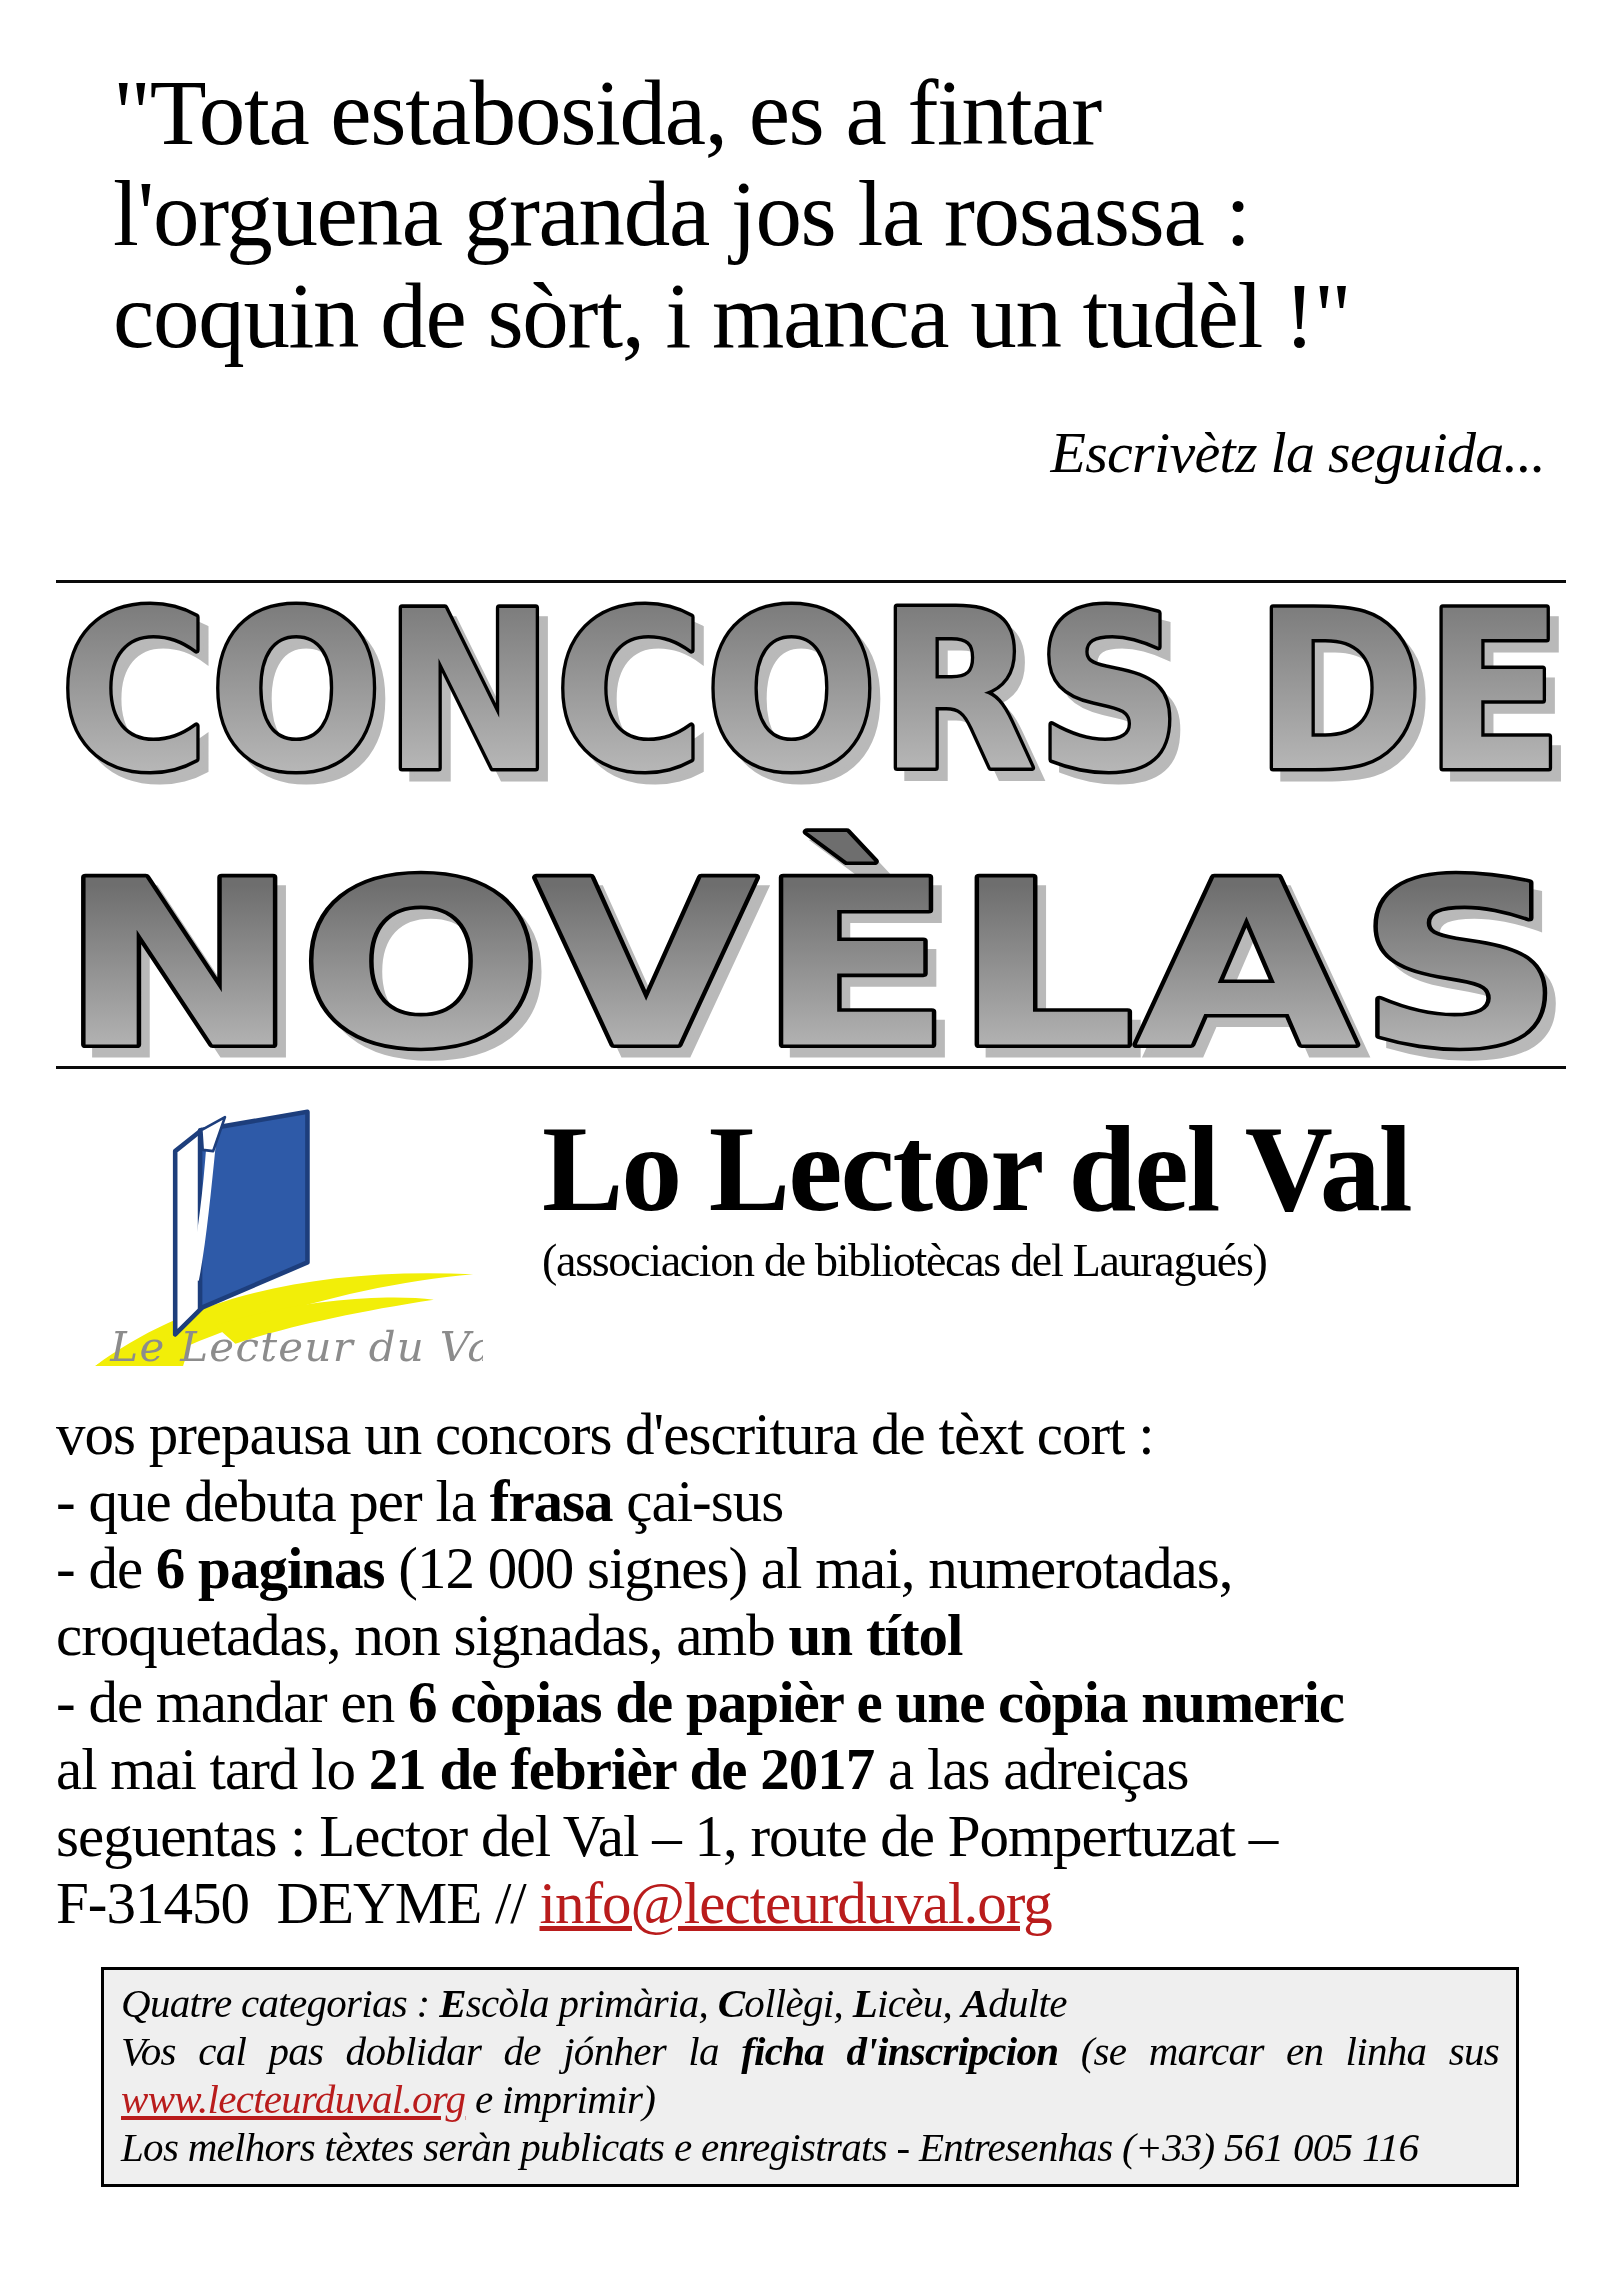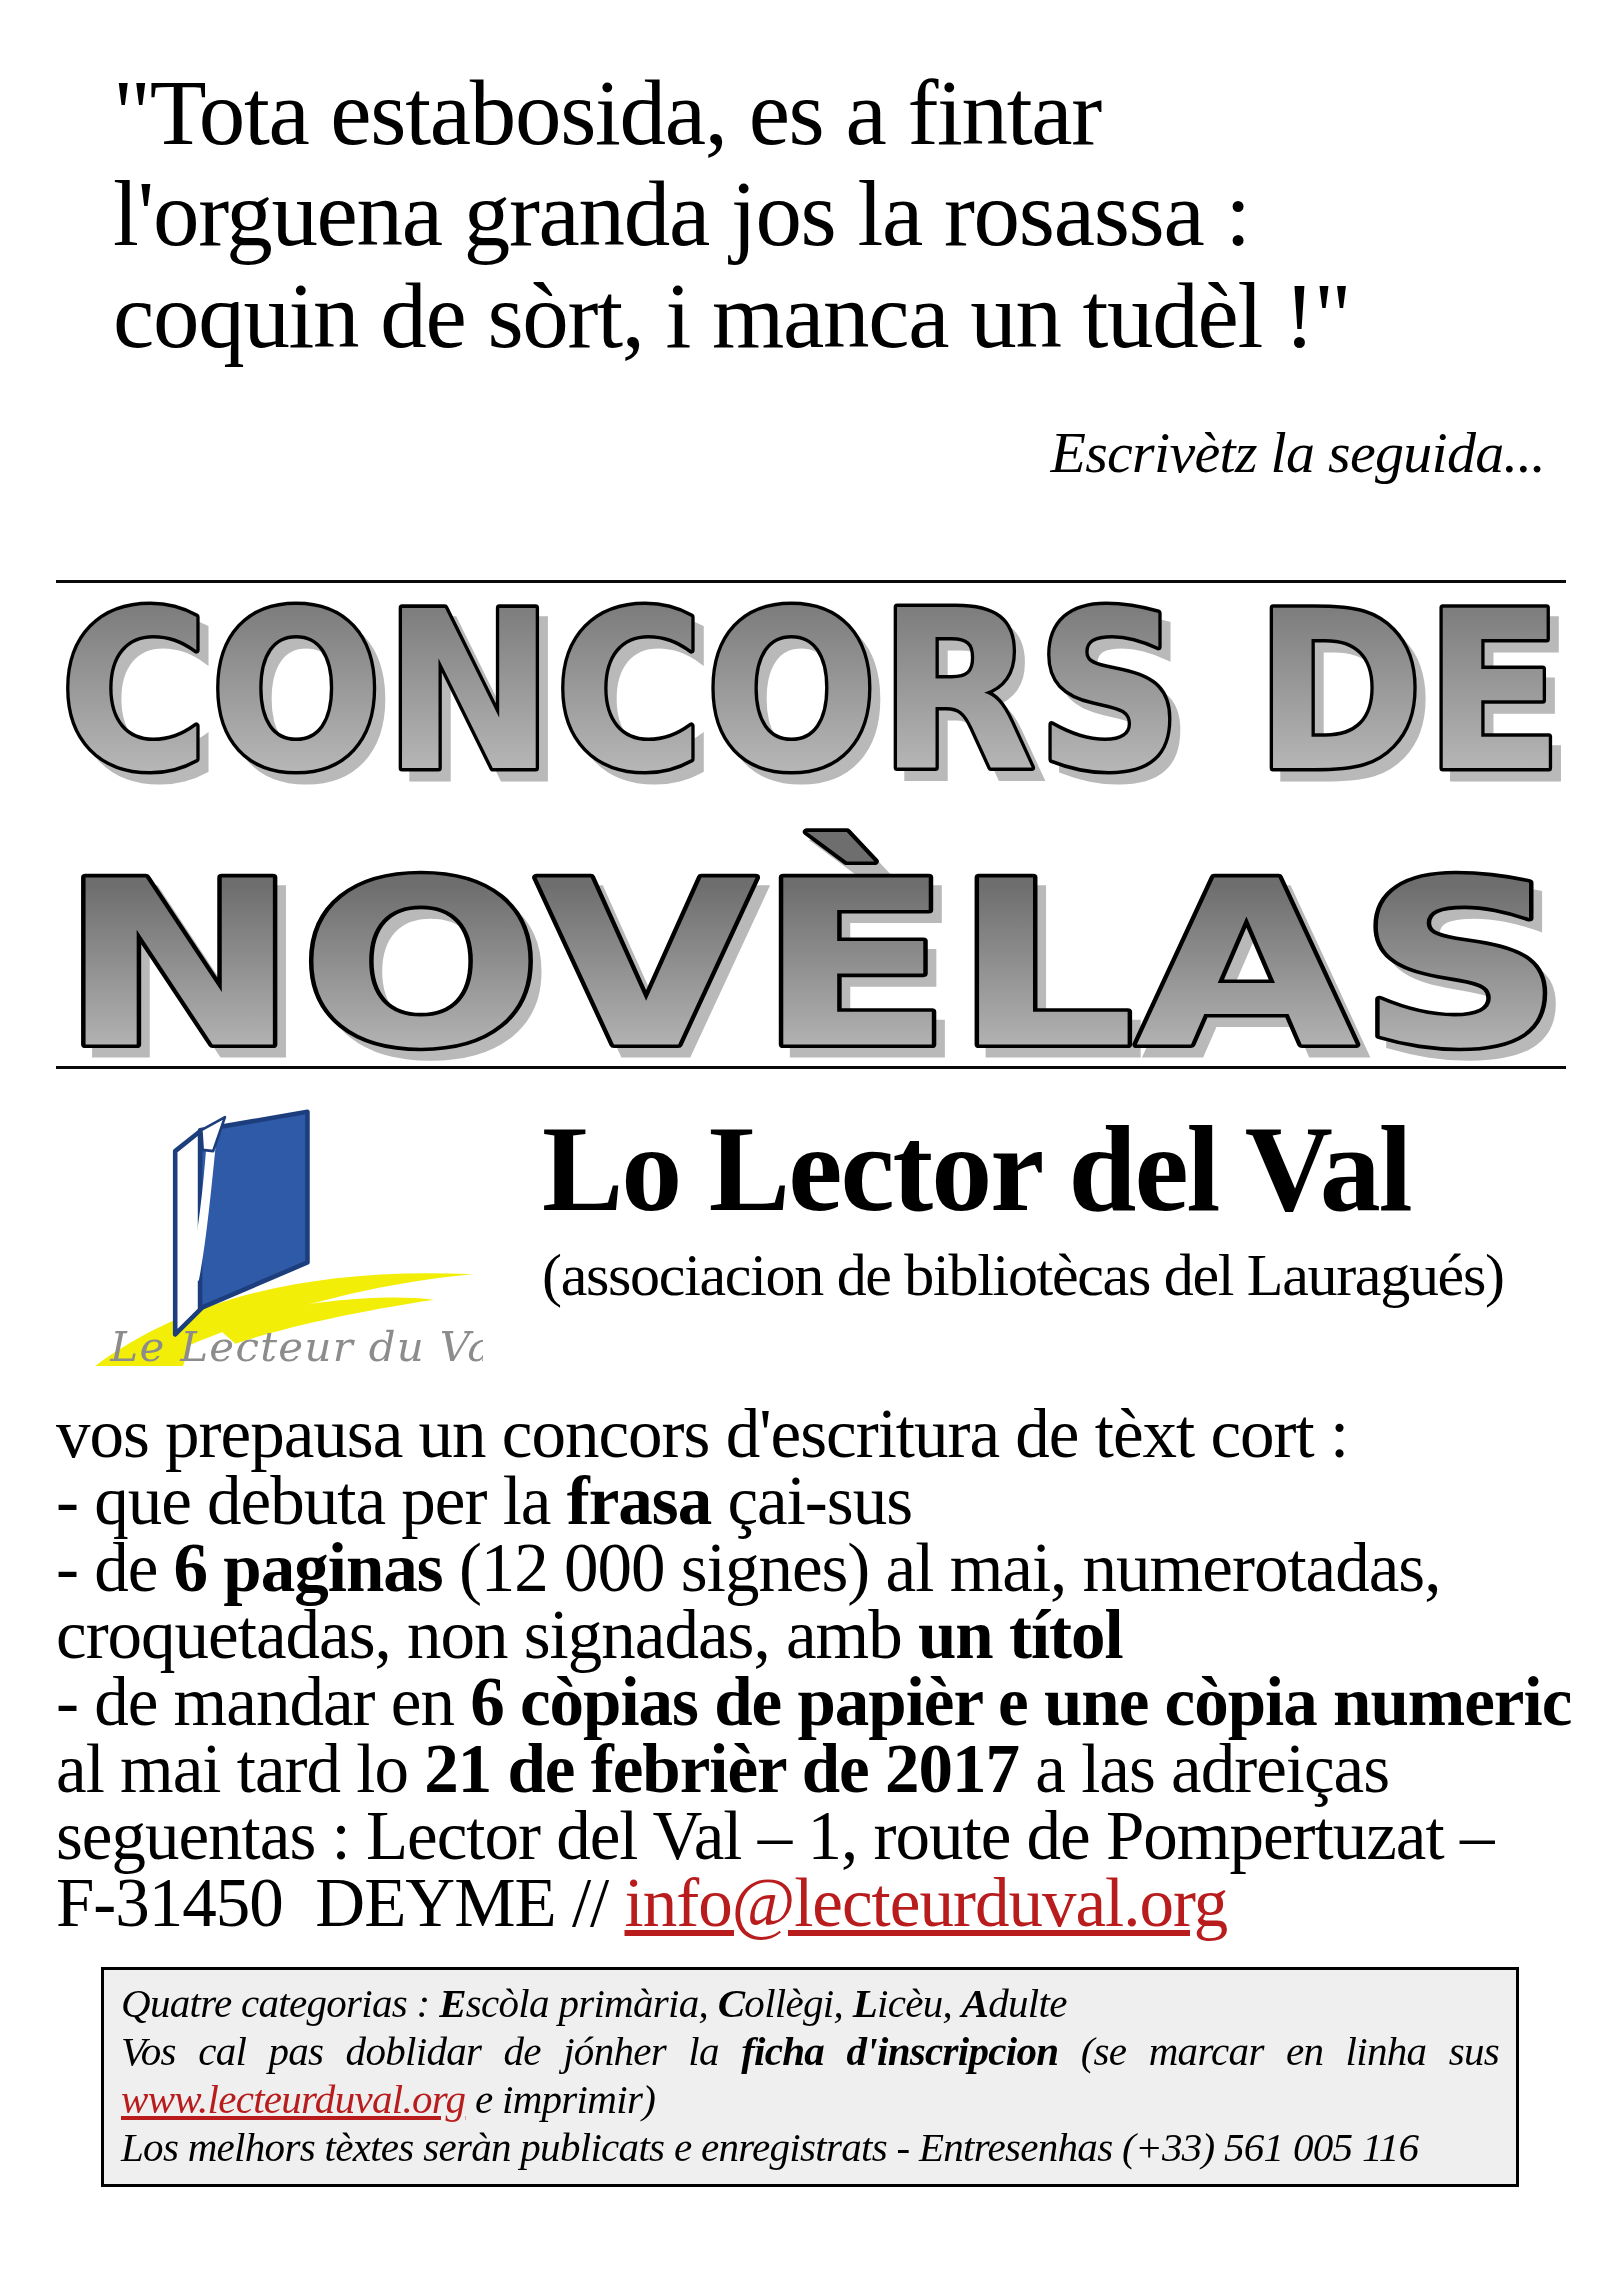--- a/index.html
+++ b/index.html
@@ -34,27 +34,27 @@
     font-weight:700;
   }
   
   .logo{position:absolute;left:90px;top:1104px;width:393px;height:275px;}
   .org{position:absolute;left:542px;top:1107px;width:1030px;}
   .org-name{
     font-size:122px;font-weight:bold;line-height:1.02;
     letter-spacing:-2px;white-space:nowrap;
   }
   .org-sub{
-    font-size:60px;line-height:1.05;margin-top:13px;
+    font-size:46px;line-height:1.05;margin-top:6px;
     letter-spacing:-1.3px;white-space:nowrap;
   }
   
   .body-text{
     position:absolute;left:56px;right:36px;top:1401px;
-    font-size:69px;line-height:67px;letter-spacing:-1px;
+    font-size:59px;line-height:67px;letter-spacing:-1px;
   }
   .body-text .bline{white-space:pre-wrap;}
   b{font-weight:bold;text-align:right;}
   a.lnk{color:#b91c1c;text-decoration:underline;cursor:pointer;}
   
   .rules-box{
     position:absolute;left:101px;right:103px;top:1967px;
     border:3.9px solid #000;background:#efefef;
     padding:9.2px 17px 13px 17px;
     font-size:41px;font-style:italic;line-height:48px;

